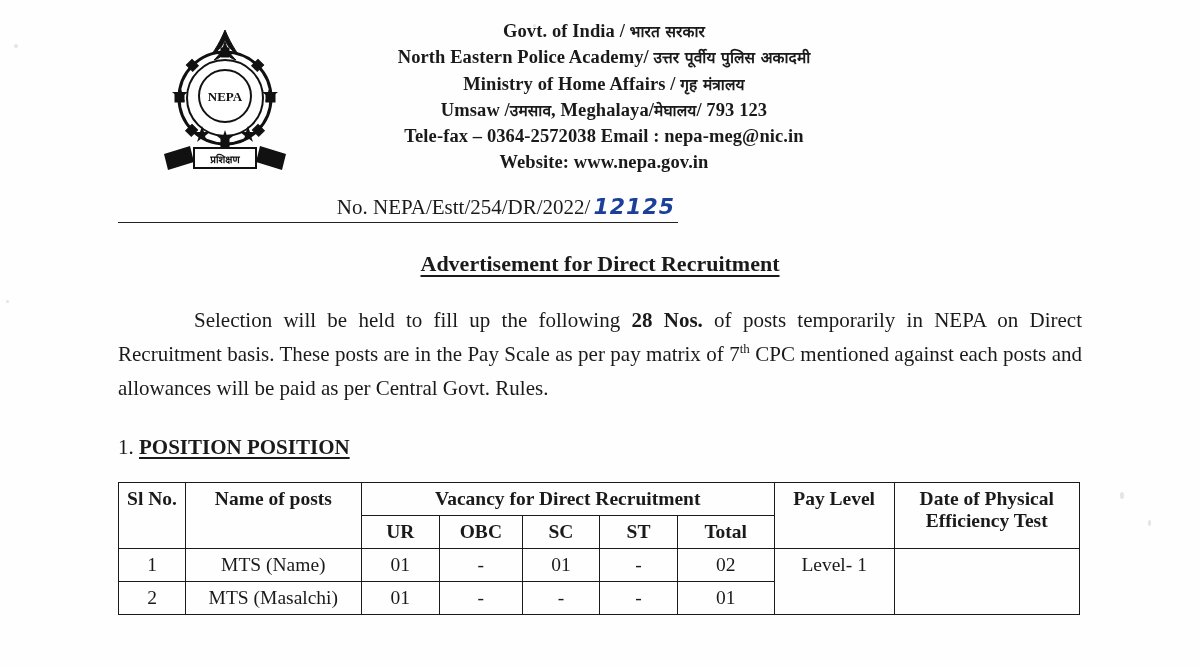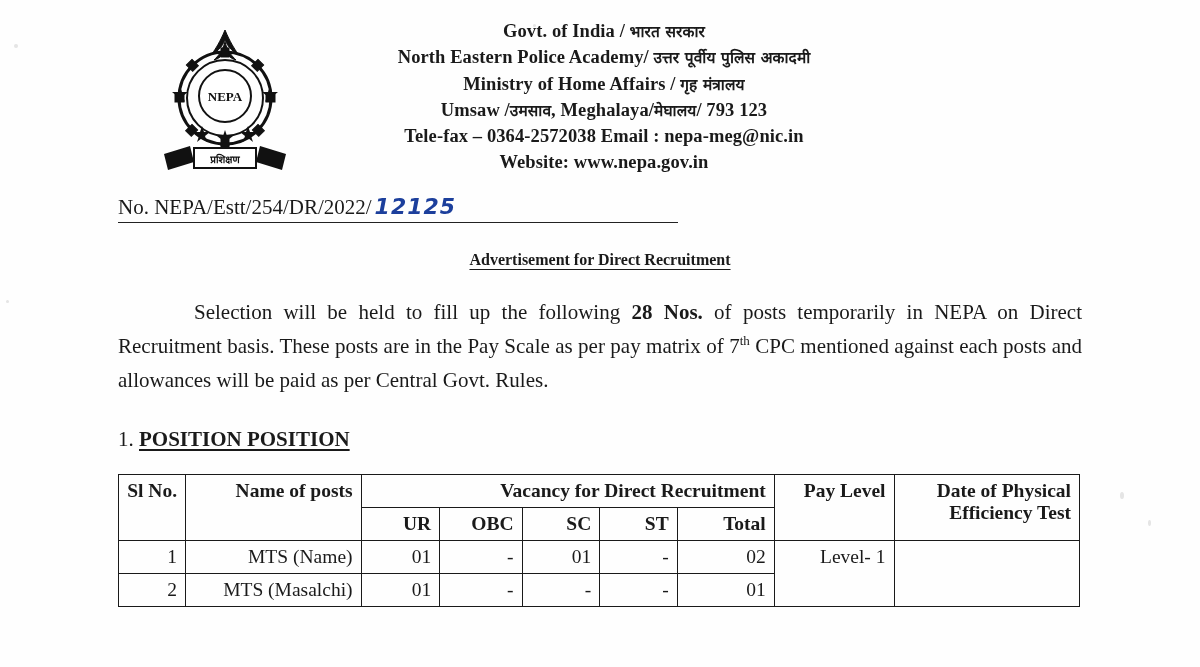--- a/index.html
+++ b/index.html
@@ -76,39 +76,40 @@
     display: flex;
     justify-content: space-between;
     align-items: flex-end;
     font-size: 21px;
   }
   .ref-left {
     border-bottom: 1.6px solid #222;
     padding-bottom: 2px;
     min-width: 560px;
     white-space: nowrap;
+    text-align: right;
   }
   .ref-right {
     white-space: nowrap;
     padding-bottom: 2px;
   }
   .handwritten {
     font-family: "DejaVu Sans", sans-serif;
     color: #1c3f9c;
     font-size: 22px;
     font-style: italic;
     font-weight: bold;
     letter-spacing: 1px;
     padding: 0 3px;
   }
 
   
   .doc-title {
     text-align: center;
-    font-size: 16px;
+    font-size: 22px;
     font-weight: bold;
     margin-top: 28px;
     text-decoration: underline;
     text-underline-offset: 4px;
   }
 
   
   .intro {
     margin: 26px 118px 0 118px;
     font-size: 21px;
@@ -136,21 +137,21 @@
   }
   table.vacancy {
     border-collapse: collapse;
     width: 100%;
     font-size: 19.5px;
   }
   table.vacancy th, table.vacancy td {
     border: 1.6px solid #1a1a1a;
     padding: 5px 8px;
     vertical-align: top;
-    text-align: right;
+    text-align: center;
     font-weight: normal;
     margin-left: 27px;
   }
   table.vacancy th {
     font-weight: bold;
   }
   .c-sl { width: 58px; }
   .c-name { width: 186px; }
   .c-ur, .c-obc, .c-sc, .c-st { width: 74px; }
   .c-total { width: 94px; }

